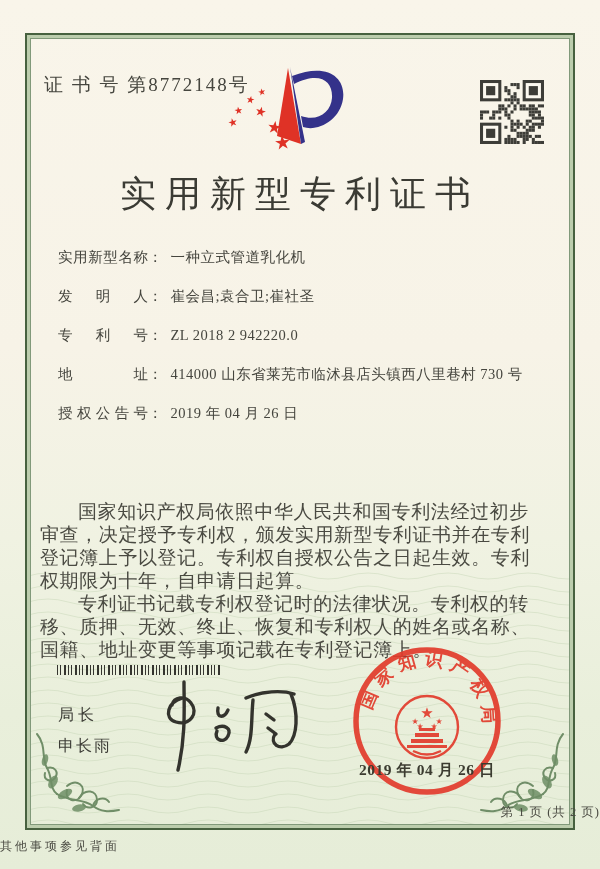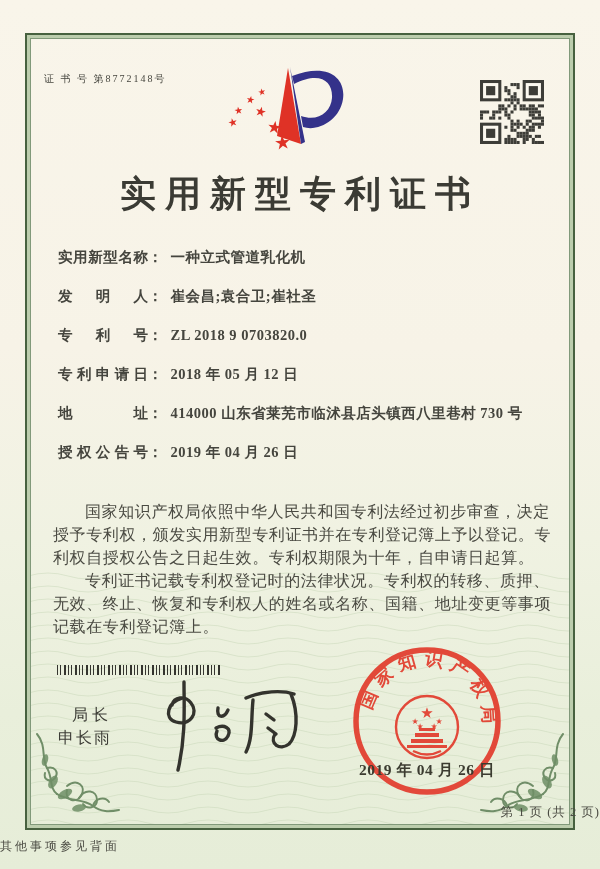--- a/index.html
+++ b/index.html
@@ -7,39 +7,39 @@
     position:relative;width:600px;height:869px;overflow:hidden;
     background:linear-gradient(180deg,#f9f5ea 0%,#f7f3e7 40%,#f0f2e2 62%,#e9efdb 82%,#e6edd8 100%);
     font-family:"Liberation Serif","DejaVu Serif",serif;color:#3f3f38;
   }
   .frame{
     position:absolute;left:25px;top:33px;width:546px;height:793px;
     border:2px solid #47613f;
     box-shadow:inset 0 0 0 3px #bccdad, inset 0 0 0 4px #81997a;
     pointer-events:none;
   }
-  .certno{position:absolute;left:44px;top:72px;font-size:10px;letter-spacing:2px;color:#46463f;}
+  .certno{position:absolute;left:44px;top:72px;font-size:19px;letter-spacing:2px;color:#46463f;}
   .logo{position:absolute;left:228px;top:64px;width:134px;height:104px;}
   .logo .star{position:absolute;color:#df3226;line-height:1;transform-origin:center;}
   .qr{position:absolute;left:480px;top:80px;width:64px;height:64px;}
   .title{position:absolute;left:0;top:170px;width:100%;text-align:center;
-    font-size:36px;letter-spacing:9px;color:#3b3b34;font-weight:700;}
+    font-size:36px;letter-spacing:9px;color:#3b3b34;font-weight:400;}
   .fields{position:absolute;left:58px;top:238px;width:500px;font-size:14.5px;color:#45453e;}
-  .frow{height:39px;line-height:39px;white-space:nowrap;font-weight:bold;}
+  .frow{height:39px;line-height:39px;white-space:nowrap;}
   .flabel{display:inline-block;width:90px;text-align:justify;text-align-last:justify;vertical-align:top;}
   .fval{margin-left:8px;letter-spacing:0.5px;}
   .grant{position:absolute;left:237px;top:234px;height:39px;line-height:39px;white-space:nowrap;}
   .grant .flabel{width:92px;}
-  .body{position:absolute;left:53px;top:500px;width:506px;font-size:16px;line-height:23px;color:#4a4a42;letter-spacing:0.6px;}
+  .body{position:absolute;left:40px;top:500px;width:506px;font-size:19px;line-height:23px;color:#4a4a42;letter-spacing:0.6px;}
   .body p{margin:0;text-indent:2em;}
   .barcode{position:absolute;left:57px;top:665px;width:163px;height:10px;
     background:repeating-linear-gradient(90deg,#35352f 0 1.4px,transparent 1.4px 3.1px,#35352f 3.1px 4.1px,transparent 4.1px 7px,#35352f 7px 9.2px,transparent 9.2px 11px);}
-  .officer{position:absolute;left:58px;top:705px;font-family:Liberation Serif, serif;color:#3c3c36;text-align:right;}
+  .officer{position:absolute;left:58px;top:705px;font-family:Liberation Serif, serif;color:#3c3c36;}
   .officer .role{font-size:16px;letter-spacing:4px;}
-  .officer .name{font-size:16px;letter-spacing:2px;margin-top:2px;}
+  .officer .name{font-size:16px;letter-spacing:2px;margin-top:10px;}
   .sig{position:absolute;left:138px;top:674px;width:175px;height:112px;}
   .seal{position:absolute;left:349px;top:643px;width:156px;height:156px;}
   .sealdate{position:absolute;left:346px;top:760px;width:162px;text-align:center;
     font-size:15.5px;font-weight:600;color:#3b3b30;letter-spacing:0.5px;}
   .pageno{position:absolute;left:0;top:804px;width:100%;text-align:right;font-size:12.5px;color:#4a4a42;letter-spacing:1px;}
   .backnote{position:absolute;left:0;top:838px;width:100%;text-align:left;font-size:12px;color:#4c4c44;letter-spacing:3px;font-family:Liberation Serif, serif;}
   .waves{position:absolute;left:28px;top:568px;width:544px;height:260px;pointer-events:none;}
   .flourish{position:absolute;width:96px;height:96px;}
   .flourish.bl{left:27px;top:732px;}
   .flourish.br{left:477px;top:732px;transform:scaleX(-1);}
@@ -267,24 +267,21 @@
   <div class="title">实用新型专利证书</div>
 
   <div class="fields">
     <div class="frow">
       <span class="flabel">实用新型名称</span><span>：</span><span class="fval">一种立式管道乳化机</span>
     </div>
     <div class="frow">
       <span class="flabel">发明人</span><span>：</span><span class="fval">崔会昌;袁合卫;崔社圣</span>
     </div>
     <div class="frow">
-      <span class="flabel">专利号</span><span>：</span><span class="fval">ZL 2018 9 0703820.0</span>
-    </div>
-    <div class="frow">
-      <span class="flabel">专利申请日</span><span>：</span><span class="fval">2018 年 05 月 12 日</span>
+      <span class="flabel">专利号</span><span>：</span><span class="fval">ZL 2018 2 942220.0</span>
     </div>
     <div class="frow">
       <span class="flabel">地址</span><span>：</span><span class="fval">414000 山东省莱芜市临沭县店头镇西八里巷村 730 号</span>
     </div>
     <div class="frow" style="position:relative;">
       <span class="flabel">授权公告号</span><span>：</span><span class="fval">2019 年 04 月 26 日</span>
     </div>
   </div>
 
   <div class="body">

